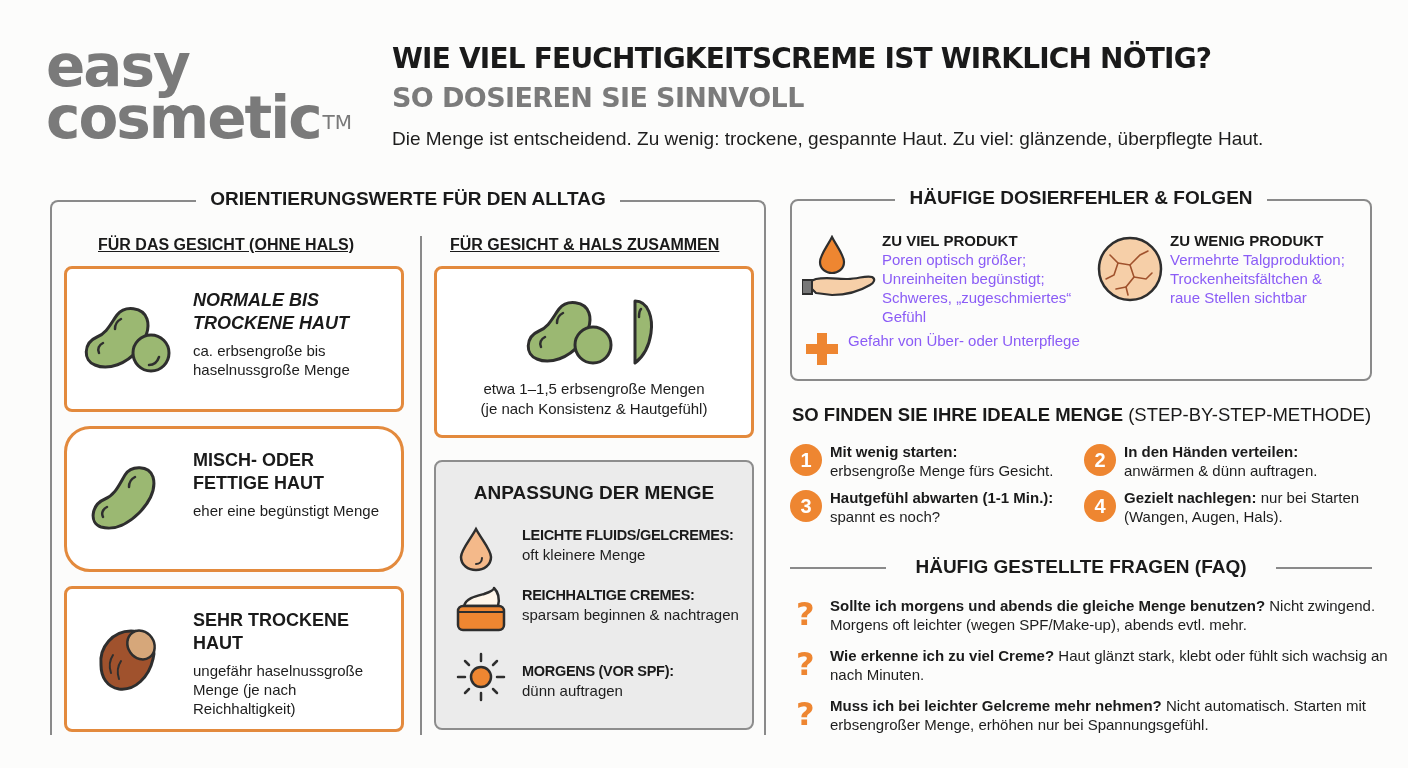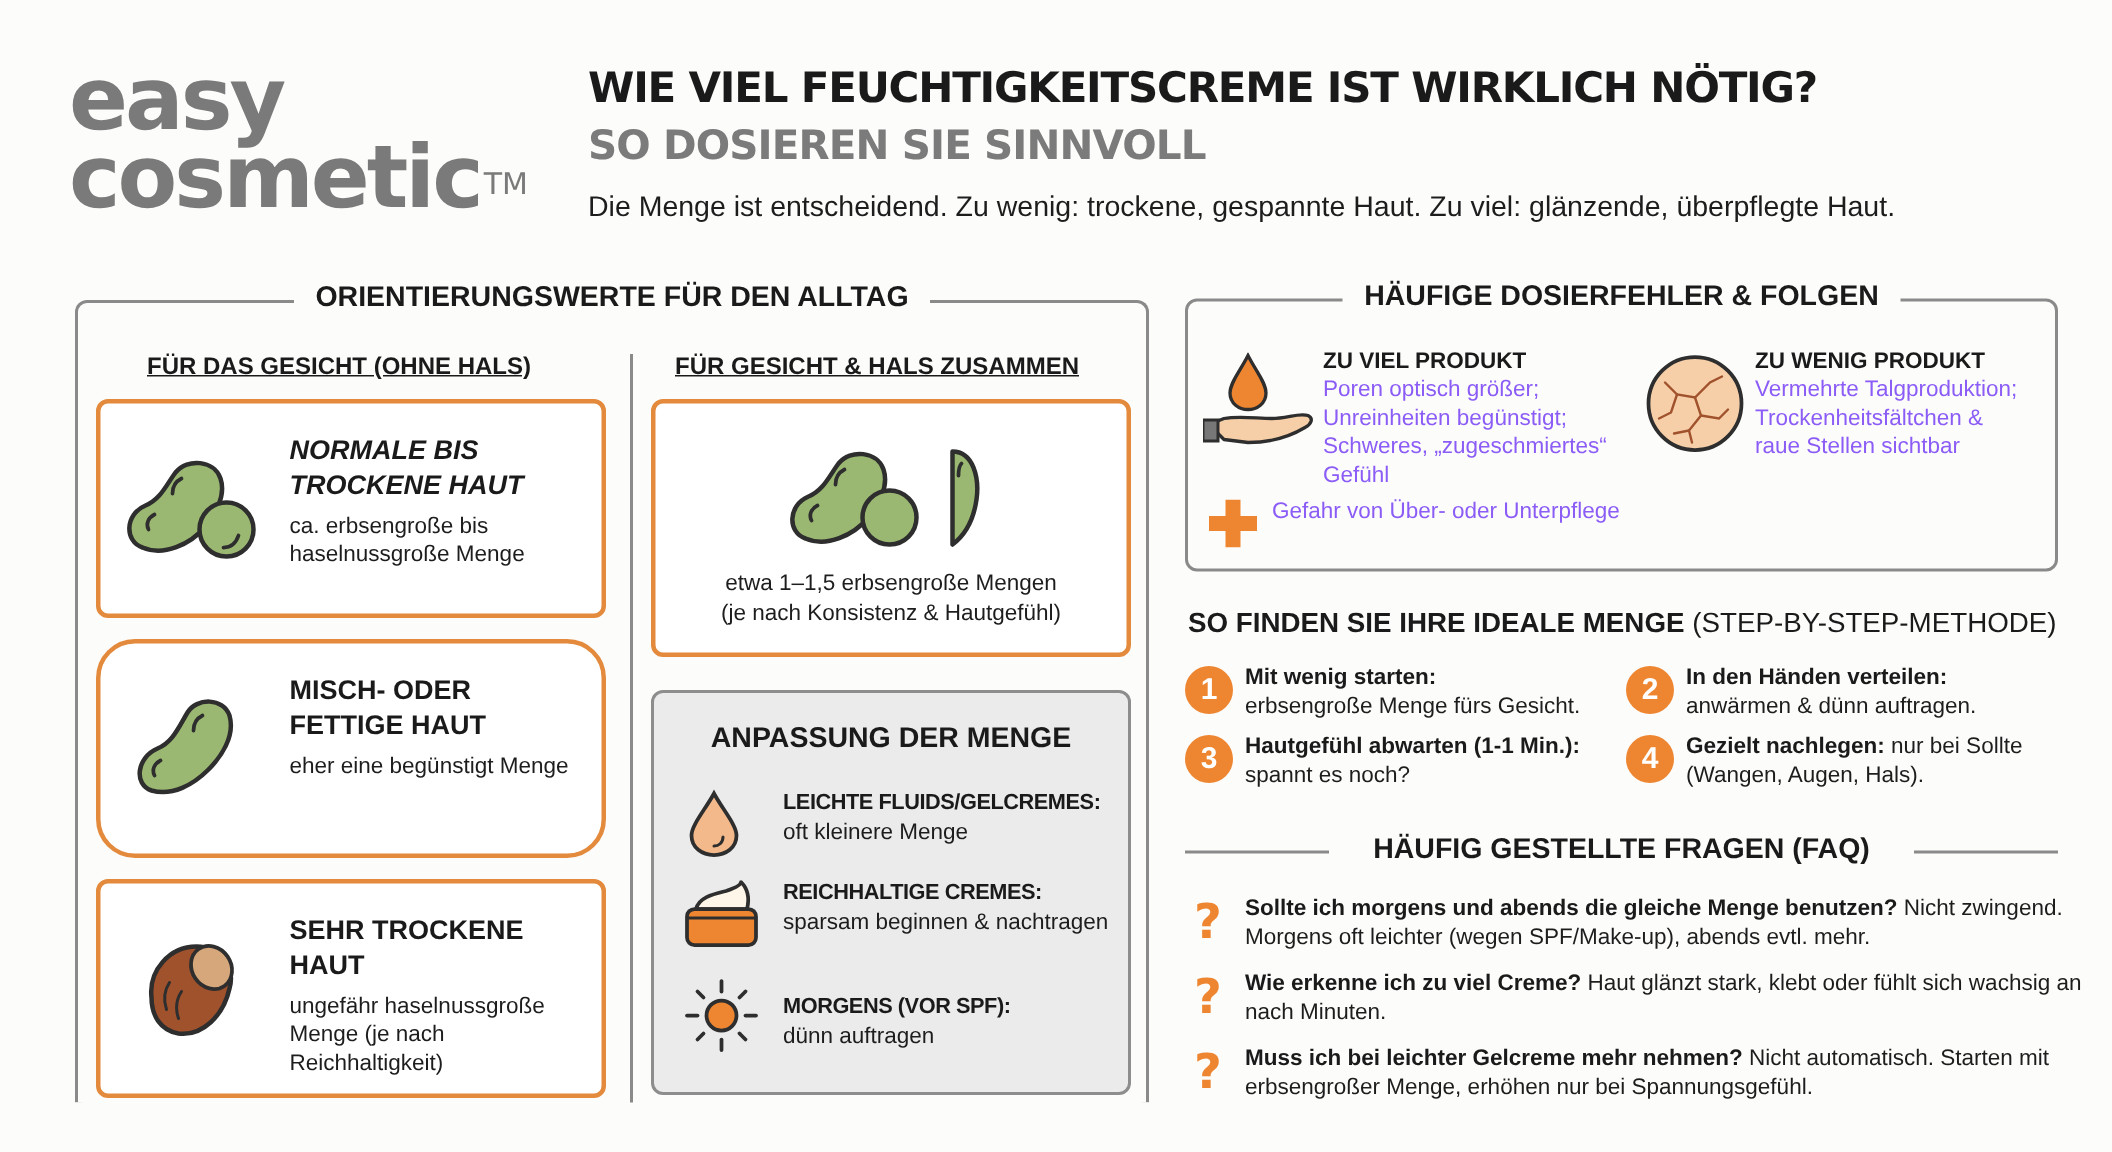--- a/index.html
+++ b/index.html
@@ -246,21 +246,21 @@
 <div class="step" style="left:1084px; top:442px;">
   <div class="num">2</div>
   <div class="txt"><b>In den Händen verteilen:</b><span></span><br><span>anwärmen &amp; dünn auftragen.</span></div>
 </div>
 <div class="step" style="left:790px; top:488px;">
   <div class="num">3</div>
   <div class="txt"><b>Hautgefühl abwarten (1-1 Min.):</b><span></span><br><span>spannt es noch?</span></div>
 </div>
 <div class="step" style="left:1084px; top:488px;">
   <div class="num">4</div>
-  <div class="txt"><b>Gezielt nachlegen:</b><span> nur bei Sollte</span><br><span>(Wangen, Augen, Hals).</span></div>
+  <div class="txt"><b>Gezielt nachlegen:</b><span> nur bei Starten</span><br><span>(Wangen, Augen, Hals).</span></div>
 </div>
 
 <div class="faq-heading">
   <div class="line" style="left:0; width:96px;"></div>
   <div class="t">HÄUFIG GESTELLTE FRAGEN (FAQ)</div>
   <div class="line" style="right:0; width:96px;"></div>
 </div>
 
 <div class="faq" style="top:596px;">
   <div class="q-icon">?</div>

